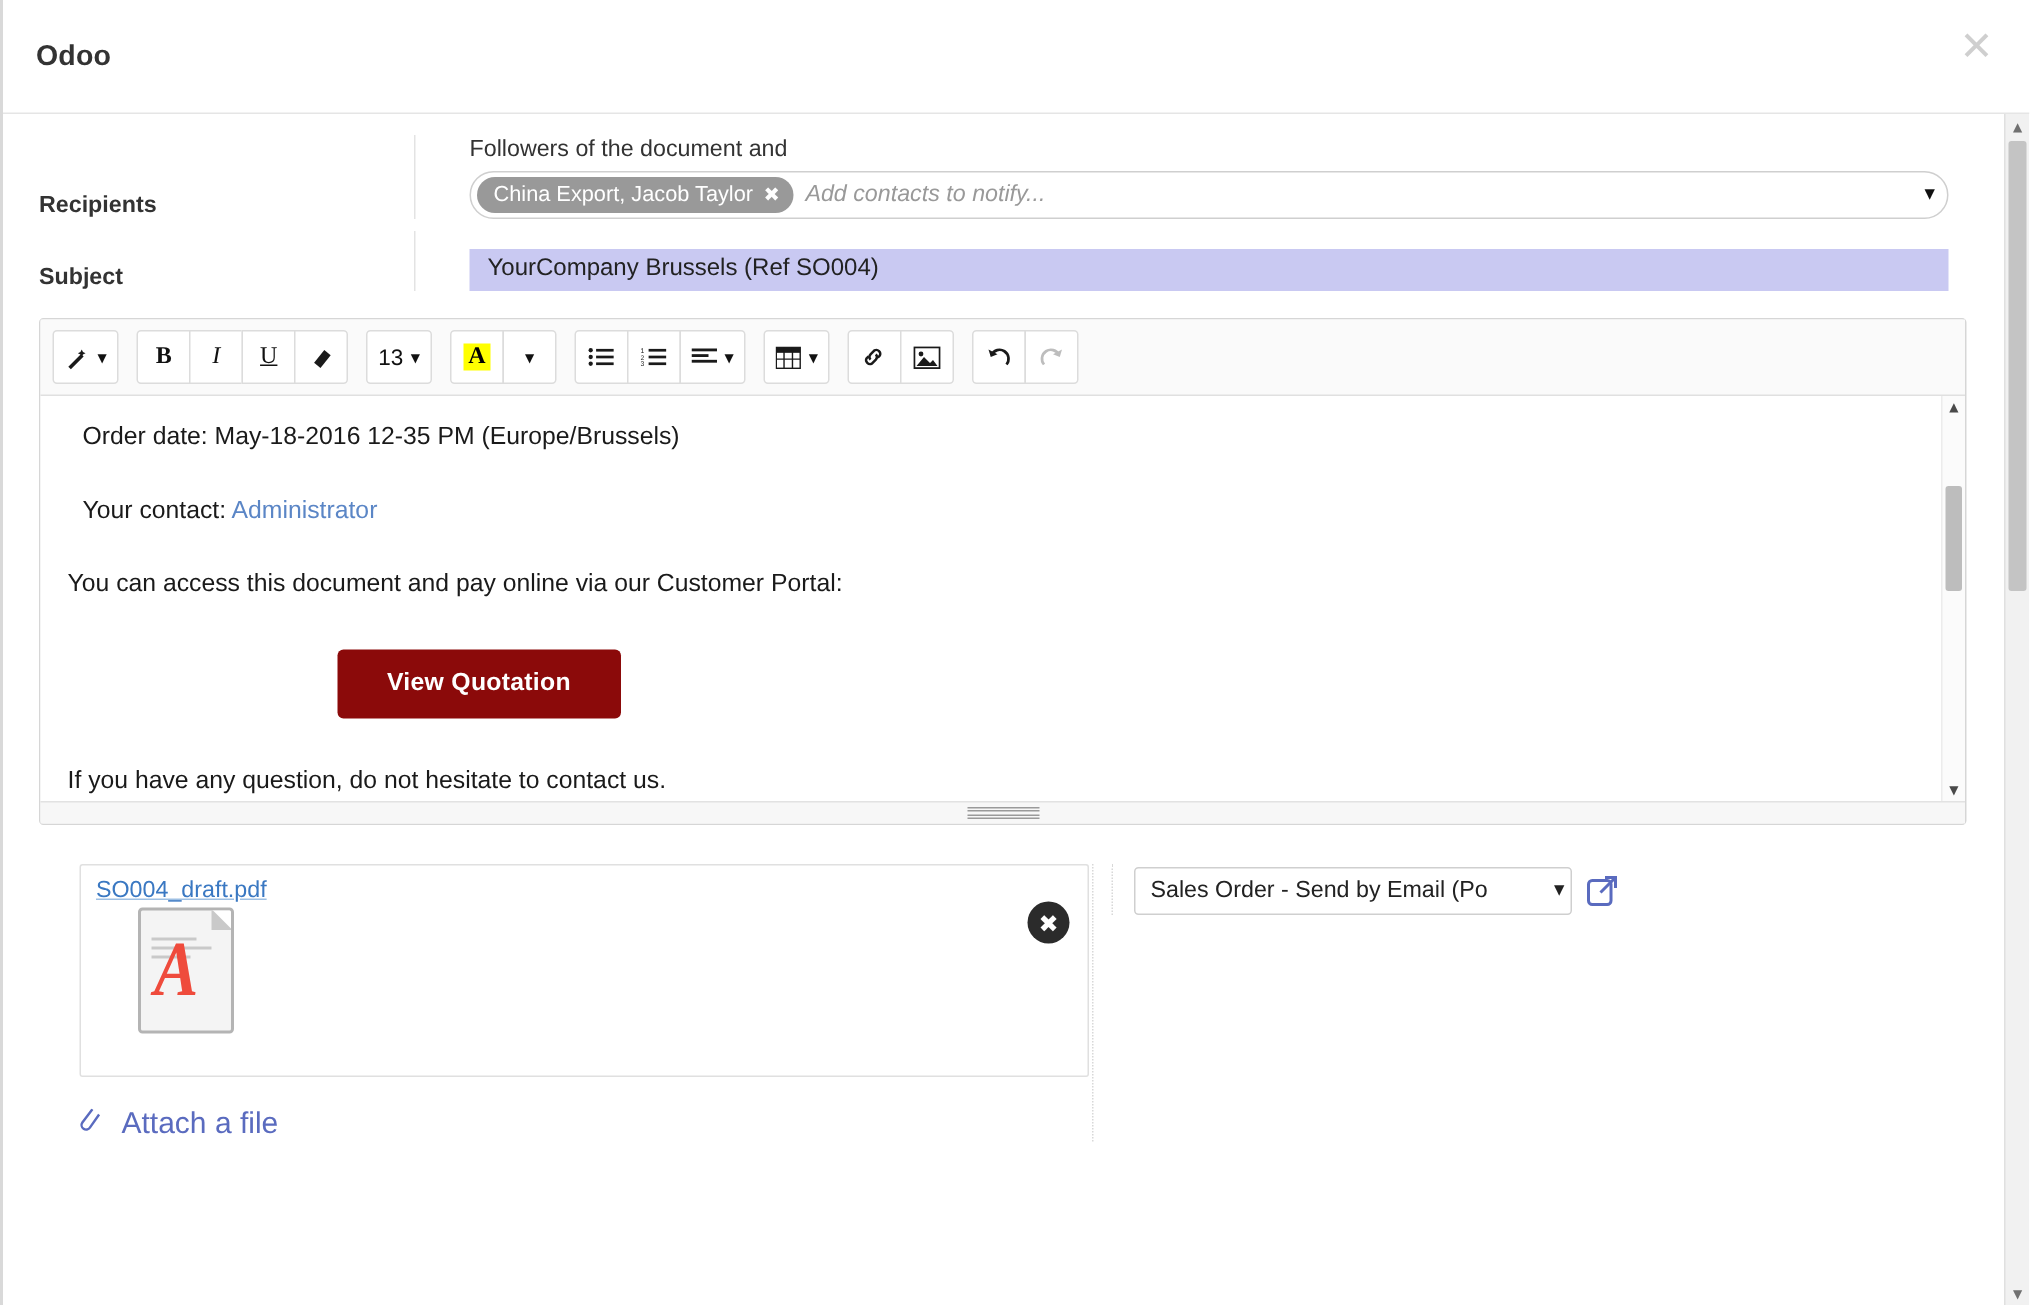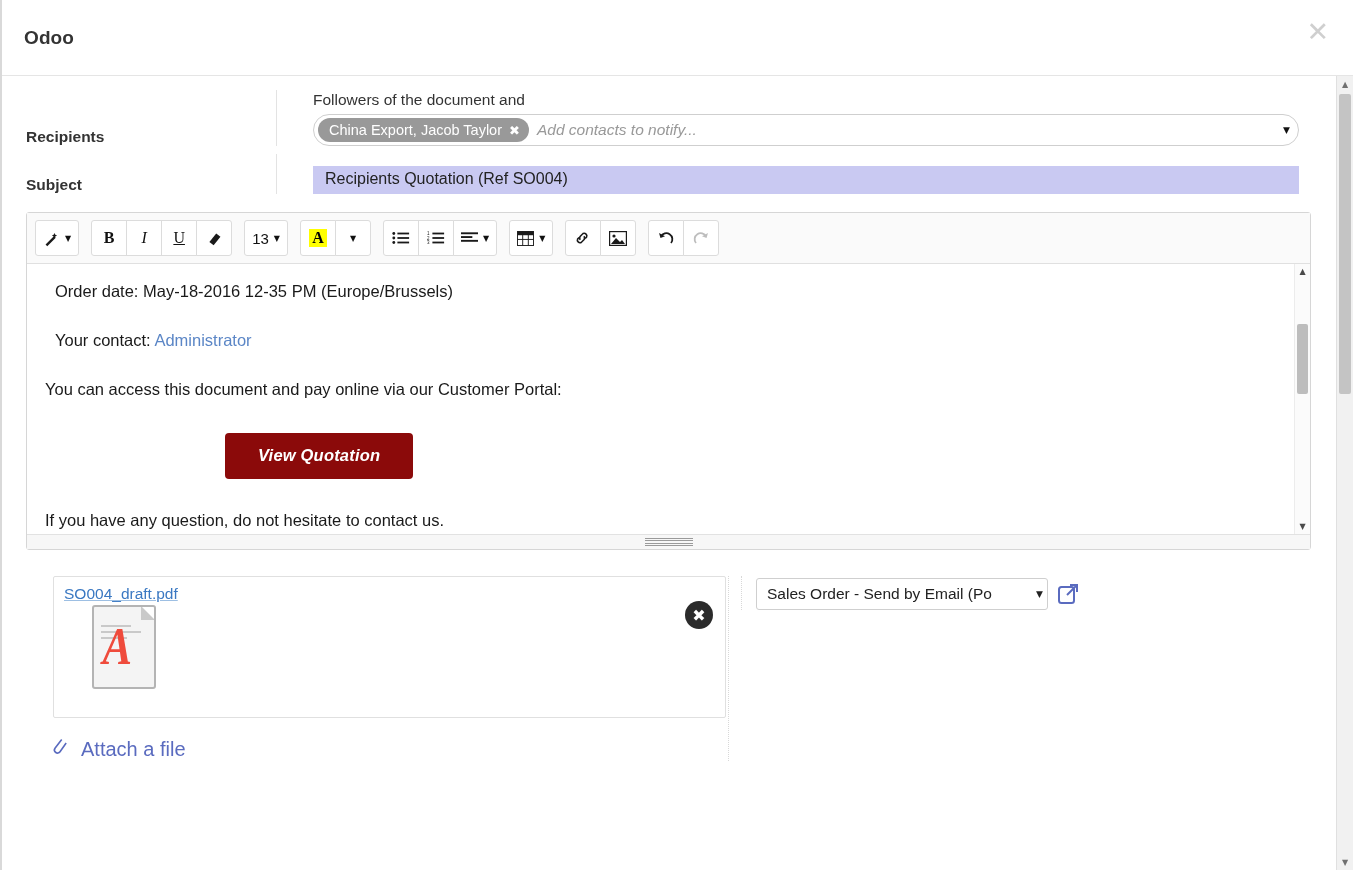--- a/index.html
+++ b/index.html
@@ -565,21 +565,21 @@
               <span class="select2-arrow">▼</span>
             </div>
           </div>
         </div>
 
         <div class="field-row" style="margin-top:8px;">
           <div class="field-label">Subject</div>
           <div class="field-sep"></div>
           <div class="field-control">
             <div class="subject-field">
-              <div class="subject-text"><span>Recipients Quotation (Ref SO004)</span></div>
+              <div class="subject-text"><span>YourCompany Brussels (Ref SO004)</span></div>
             </div>
           </div>
         </div>
 
       </div>
 
       <div class="editor-wrap">
 
         <div class="toolbar">
 
@@ -701,21 +701,21 @@
             </div>
           </div>
 
         </div>
 
         <div class="editor-body">
           <div class="editor-inner">
             <p class="p-indent">Order date: May-18-2016 12-35 PM (Europe/Brussels)</p>
             <p class="p-indent"><span>Your contact: </span><span class="link-blue">Administrator</span></p>
             <p>You can access this document and pay online via our Customer Portal:</p>
-            <p style="margin-bottom:30px;font-style:italic;">
+            <p style="margin-bottom:30px;">
               <span class="view-quote-btn">View Quotation</span>
             </p>
             <p>If you have any question, do not hesitate to contact us.</p>
 
           </div>
           <div class="editor-scrollbar">
             <div class="esb-arrow esb-up">▲</div>
             <div class="esb-thumb"></div>
             <div class="esb-arrow esb-down">▼</div>
           </div>

